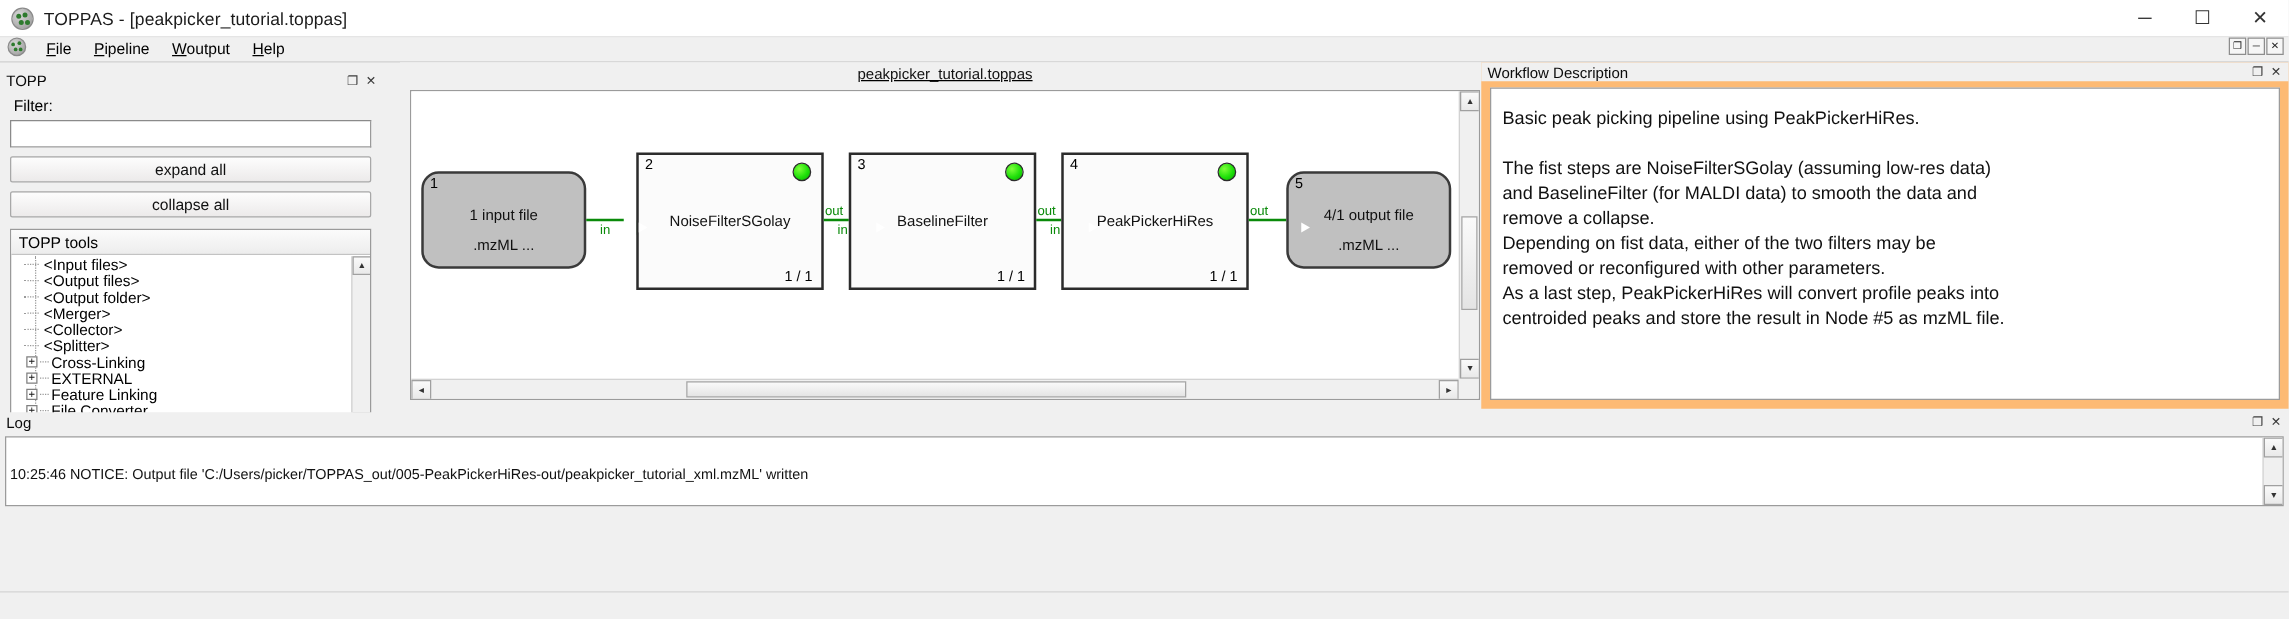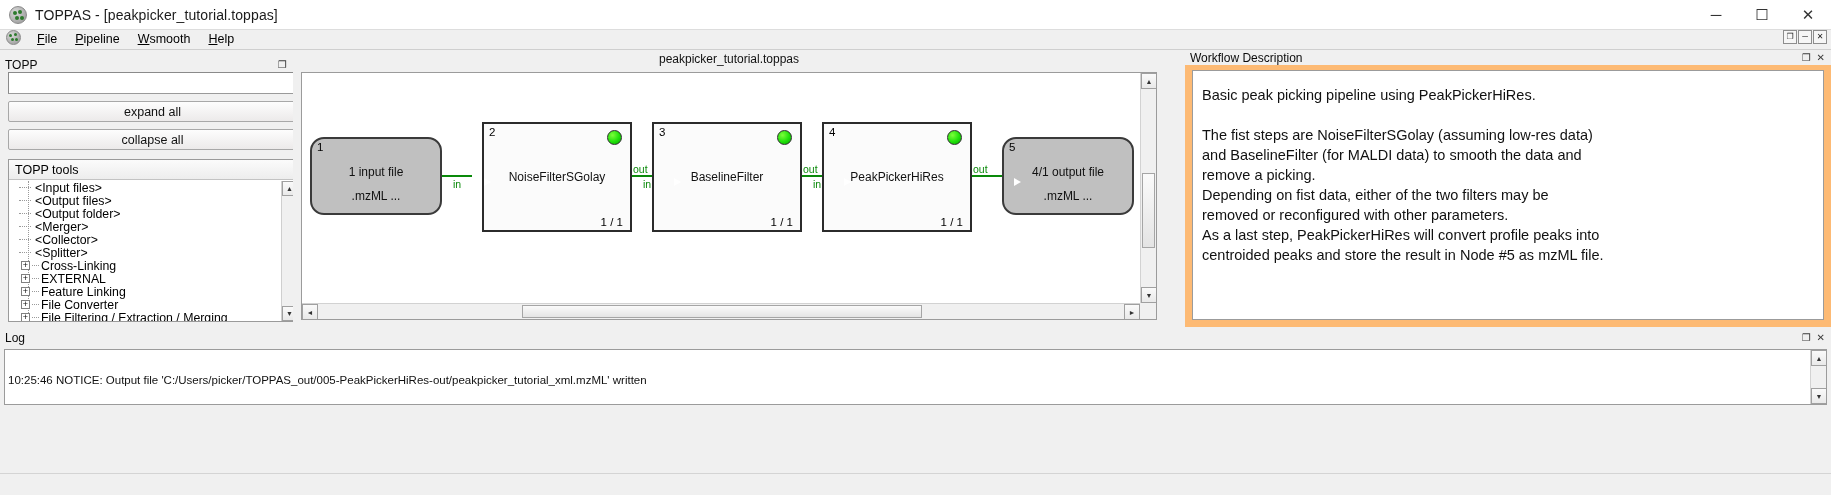--- a/index.html
+++ b/index.html
@@ -112,21 +112,21 @@
     background: #f0f0f0; border-left: 1px solid #cfcfcf;
   }
   .scroll-arrow {
     width: 15px; height: 15px; background: linear-gradient(#fafafa,#e9e9e9);
     border: 1px solid #a0a0a0; display: flex; align-items: center; justify-content: center;
     font-size: 7px; color: #333;
   }
   .scroll-arrow.bot { position: absolute; bottom: 0; left: 0; }
 
   
-  .pipe-panel { position: absolute; left: 293px; top: 50px; width: 872px; height: 277px; background: #f0f0f0; }
+  .pipe-panel { position: absolute; left: 320px; top: 50px; width: 872px; height: 277px; background: #f0f0f0; text-decoration: underline; }
   .pipe-tabtitle {
     height: 18px; display: flex; align-items: center; justify-content: center;
     font-size: 12px; background: #f0f0f0; color: #111;
   }
   .canvas-frame {
     position: absolute; left: 8px; top: 22px; width: 856px; height: 248px;
     border: 1px solid #9b9b9b; background: #ffffff; overflow: hidden;
   }
   .canvas { position: absolute; left: 0; top: 0; right: 16px; bottom: 16px; background: #fff; overflow: hidden; }
   .cv-vscroll { position: absolute; right: 0; top: 0; bottom: 16px; width: 16px; background: #f0f0f0; border-left: 1px solid #d2d2d2; }
@@ -237,38 +237,39 @@
 
   <div class="menubar">
     <span class="doc-icon">
         <i></i>
         <i></i>
         <i></i>
         <i></i>
       </span>
     <div class="menu-item"><u>F</u><span>ile</span></div>
     <div class="menu-item"><u>P</u><span>ipeline</span></div>
-    <div class="menu-item"><u>W</u><span>smooth</span></div>
+    <div class="menu-item"><u>W</u><span>output</span></div>
     <div class="menu-item"><u>H</u><span>elp</span></div>
     <div class="mdi-btns">
       <div class="mdi-btn">❐</div>
       <div class="mdi-btn">─</div>
       <div class="mdi-btn">✕</div>
     </div>
   </div>
 
   <div class="topp-panel">
     <div class="panel-title">
       <span>TOPP</span>
       <span class="tbtns">
         <span>❐</span>
         <span>✕</span>
       </span>
     </div>
     <div class="topp-body">
+      <div class="filter-label">Filter:</div>
       <input class="filter-input" type="text" value="" style="">
       <div class="btn">expand all</div>
       <div class="btn">collapse all</div>
 
       <div class="tree-wrap">
         <div class="tree-header">TOPP tools</div>
         <div class="tree-vline"></div>
         <div class="tree-list">
           <div class="tree-row">
             <span class="indent-leaf">
@@ -418,21 +419,21 @@
       <span class="tbtns">
         <span>❐</span>
         <span>✕</span>
       </span>
     </div>
     <div class="desc-box">
       <p>Basic peak picking pipeline using PeakPickerHiRes.</p>
       <div class="spacer"></div>
       <p>The fist steps are NoiseFilterSGolay (assuming low-res data)</p>
       <p>and BaselineFilter (for MALDI data) to smooth the data and</p>
-      <p>remove a picking.</p>
+      <p>remove a collapse.</p>
       <p>Depending on fist data, either of the two filters may be</p>
       <p>removed or reconfigured with other parameters.</p>
       <p>As a last step, PeakPickerHiRes will convert profile peaks into</p>
       <p>centroided peaks and store the result in Node #5 as mzML file.</p>
     </div>
   </div>
 
   <div class="log-panel">
     <div class="panel-title">
       <span>Log</span>

